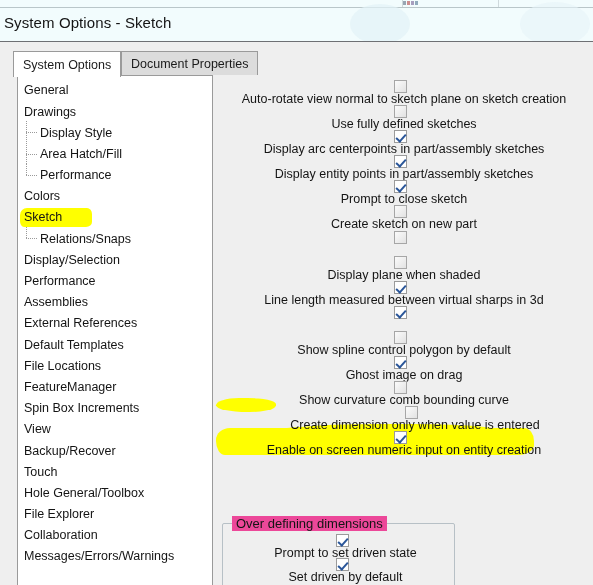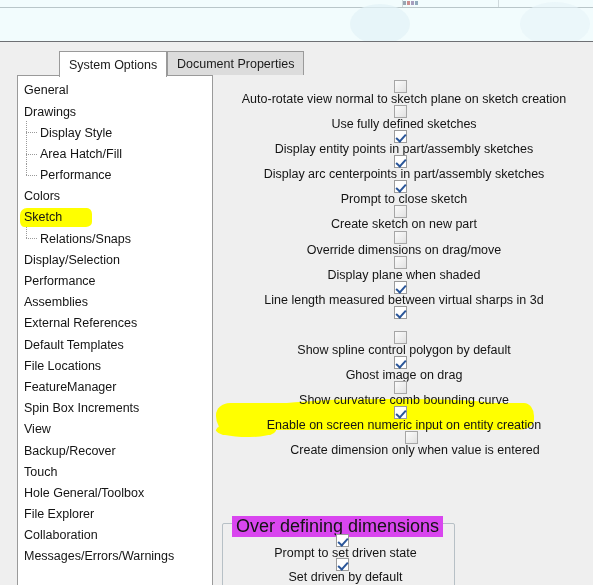--- a/index.html
+++ b/index.html
@@ -106,21 +106,20 @@
     box-sizing: border-box;
     border: 1px solid #9a9a9a;
     border-bottom: none;
     display: flex;
     align-items: center;
     justify-content: center;
     padding: 0 9px;
     font-size: 12.5px;
     color: #1b1b1b;
     white-space: nowrap;
-    margin-left: 46px;
   }
   .tab.active {
     left: 0;
     background: #ffffff;
     z-index: 3;
     height: 26px;
   }
   .tab.inactive {
     left: 108px;
     background: #dcdcdc;
@@ -272,23 +271,23 @@
     left: 222px; top: 481px;
     width: 233px; height: 68px;
     border: 1px solid #b7c0c6;
     border-radius: 2px;
     box-sizing: border-box;
     background: transparent;
   }
   .groupbox-title {
     position: absolute;
     left: 9px; top: -8px;
-    background: #d946ef;
+    background: #ec4899;
     padding: 0 4px;
-    font-size: 18px;
+    font-size: 13px;
     color: #141414;
     white-space: nowrap;
   }
   .groupbox .opt-row {
     height: 24px;
     margin-left: 14px;
   }
   .group-rows {
     position: absolute;
     left: 0; top: 10px;
@@ -306,20 +305,21 @@
       <i></i>
   </div>
   <div class="chrome-seam" style="left:402px"></div>
   <div class="chrome-seam" style="left:498px"></div>
 </div>
 <div class="chrome-line"></div>
 
 <div class="title-band">
   <div class="glow1"></div>
   <div class="glow2"></div>
+  <div class="dialog-title">System Options - Sketch</div>
 </div>
 
 <div class="dialog-body">
 
   <div class="tabstrip">
     <div class="tab active">
       <span>System Options</span>
     </div>
     <div class="tab inactive">
       <span>Document Properties</span>
@@ -407,37 +407,36 @@
       <div class="opt-row">
         <span class="cb off"></span>
         <span class="opt-label">Auto-rotate view normal to sketch plane on sketch creation</span>
       </div>
       <div class="opt-row">
         <span class="cb off"></span>
         <span class="opt-label">Use fully defined sketches</span>
       </div>
       <div class="opt-row">
         <span class="cb on"></span>
+        <span class="opt-label">Display arc centerpoints in part/assembly sketches</span>
+      </div>
+      <div class="opt-row">
+        <span class="cb on"></span>
         <span class="opt-label">Display entity points in part/assembly sketches</span>
       </div>
       <div class="opt-row">
         <span class="cb on"></span>
-        <span class="opt-label">Display arc centerpoints in part/assembly sketches</span>
-      </div>
-      <div class="opt-row">
-        <span class="cb on"></span>
         <span class="opt-label">Prompt to close sketch</span>
       </div>
       <div class="opt-row">
         <span class="cb off"></span>
         <span class="opt-label">Create sketch on new part</span>
       </div>
       <div class="opt-row">
         <span class="cb off"></span>
-        <span class="opt-label">Override dimensions on drag/move</span>
       </div>
       <div class="opt-row">
         <span class="cb off"></span>
         <span class="opt-label">Display plane when shaded</span>
       </div>
       <div class="opt-row">
         <span class="cb on"></span>
         <span class="opt-label">Line length measured between virtual sharps in 3d</span>
       </div>
       <div class="opt-row">
@@ -447,31 +446,31 @@
         <span class="cb off"></span>
         <span class="opt-label">Show spline control polygon by default</span>
       </div>
       <div class="opt-row">
         <span class="cb on"></span>
         <span class="opt-label">Ghost image on drag</span>
       </div>
       <div class="opt-row">
         <span class="cb off"></span>
         <span class="opt-label">Show curvature comb bounding curve</span>
+      </div>
+      <div class="opt-row sub marked-partial">
+        <div class="marker-blob"></div>
+        <span class="cb off"></span>
+        <span class="opt-label">Create dimension only when value is entered</span>
       </div>
       <div class="opt-row marked">
         <div class="marker-blob"></div>
         <div class="marker-blob2"></div>
         <span class="cb on"></span>
         <span class="opt-label">Enable on screen numeric input on entity creation</span>
-      </div>
-      <div class="opt-row sub marked-partial">
-        <div class="marker-blob"></div>
-        <span class="cb off"></span>
-        <span class="opt-label">Create dimension only when value is entered</span>
       </div>
     </div>
 
   <div class="groupbox">
     <div class="groupbox-title">Over defining dimensions</div>
     <div class="group-rows" id="group-rows">
         <div class="opt-row">
           <span class="cb on"></span>
           <span class="opt-label">Prompt to set driven state</span>
         </div>

